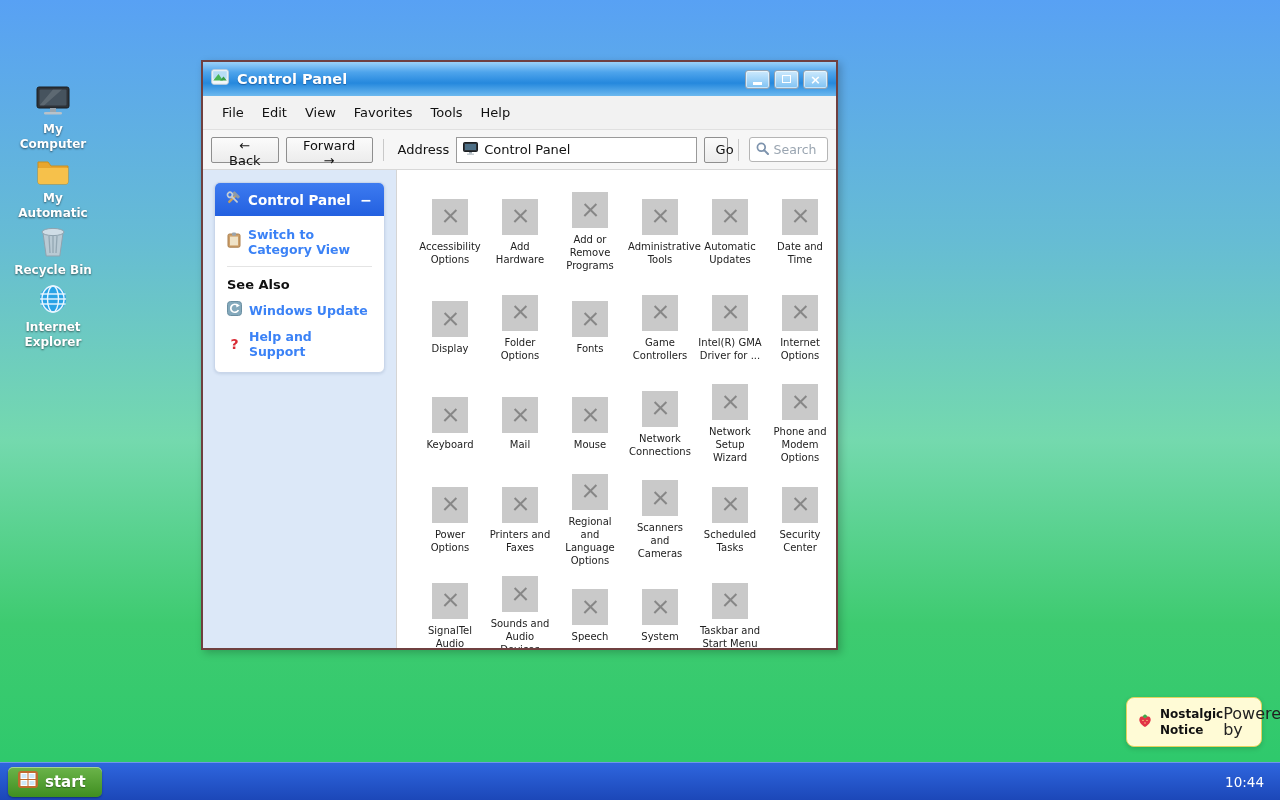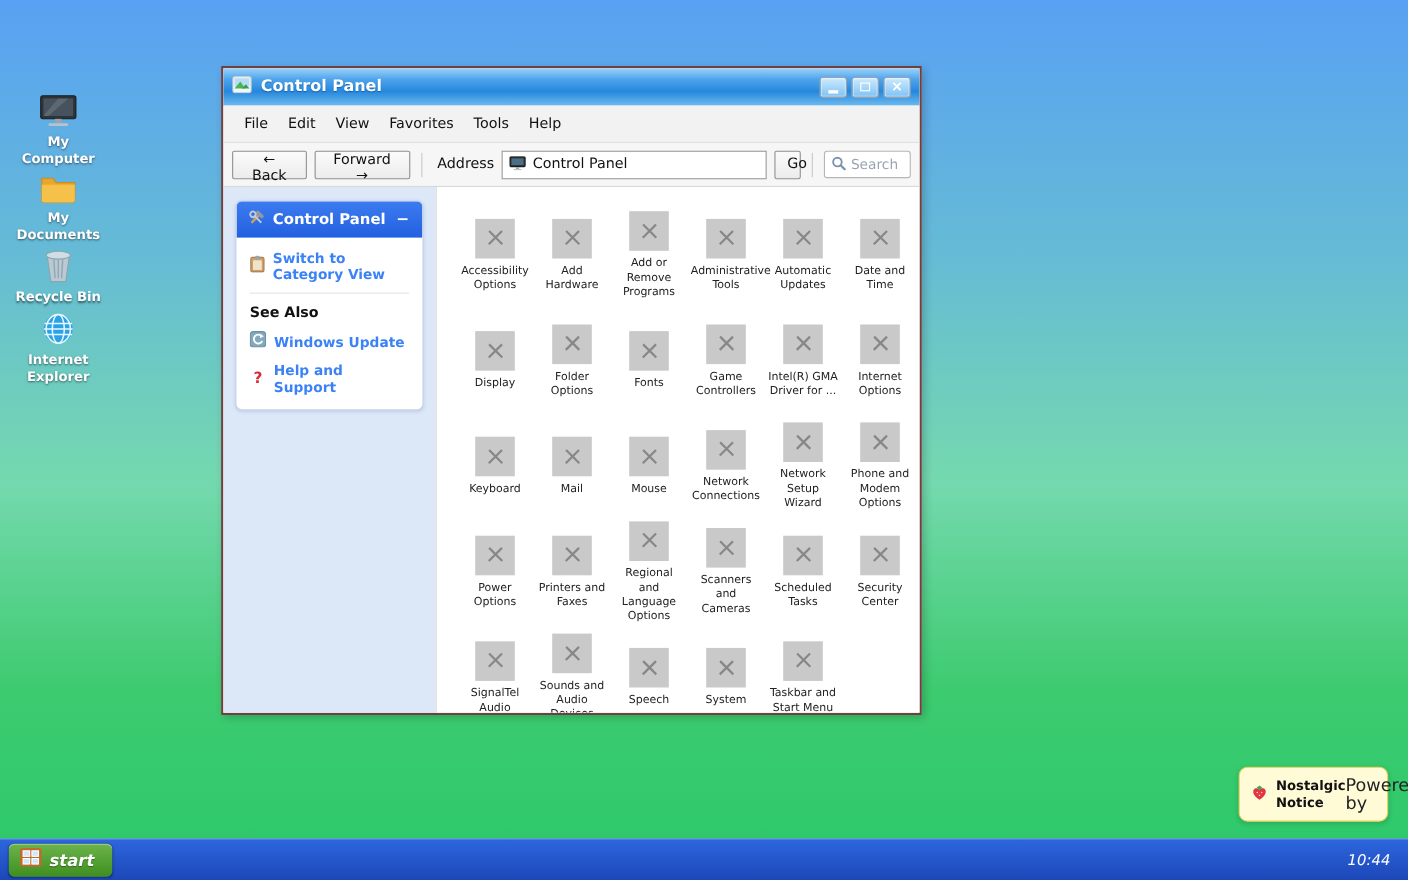--- a/index.html
+++ b/index.html
@@ -98,21 +98,21 @@
     padding:8px 10px; display:flex; align-items:center; gap:7px;
     box-shadow:0 2px 5px rgba(0,0,0,.15); }
   .notice .ntext { display:flex; flex-direction:row; line-height:16px; }
   .notice .ntitle { font-size:12px; font-weight:bold; color:#111; }
   .notice .nline { font-size:16px; color:#222; }
   .notice a { font-size:12px; color:#2f6bd8; text-decoration:none; cursor:pointer; }
 
   
   .taskbar { position:absolute; left:0; bottom:0; width:1280px; height:38px;
     background:linear-gradient(180deg,#2e66de,#1c47b8);
-    border-top:1px solid #6f95ea; display:flex; align-items:center;font-style:italic; }
+    border-top:1px solid #6f95ea; display:flex; align-items:center; }
   .startbtn { margin-left:8px; height:30px; border-radius:5px;
     background:linear-gradient(180deg,#6cb44a,#3f8e20);
     box-shadow:inset 0 1px 0 rgba(255,255,255,.4), 0 1px 2px rgba(0,0,0,.35);
     display:flex; align-items:center; gap:7px; padding:0 16px 0 10px;
     cursor:pointer; }
   .startbtn .stext { color:#fff; font-weight:bold; font-size:15px;
     text-shadow:0 1px 1px rgba(0,0,0,.35); }
   .clock { margin-left:auto; margin-right:16px; color:#fff; font-size:13.5px; }
 </style>
 </head>
@@ -133,21 +133,21 @@
       </span>
       <span class="dlabel">My Computer</span>
     </div>
     <div class="dicon">
       <span>
         <svg width="34" height="27" viewBox="0 0 34 27">
           <path d="M2 4 h10 l3 4 h17 v16 a2 2 0 0 1 -2 2 H4 a2 2 0 0 1 -2 -2 z" fill="#e8a62e" stroke="#c98f1e"></path>
           <path d="M2 10 h30 v14 a2 2 0 0 1 -2 2 H4 a2 2 0 0 1 -2 -2 z" fill="#f6c14b"></path>
         </svg>
       </span>
-      <span class="dlabel">My Documents</span>
+      <span class="dlabel">My Automatic</span>
     </div>
     <div class="dicon">
       <span>
         <svg width="28" height="30" viewBox="0 0 28 30">
           <path d="M4 6 L7.2 29 H20.8 L24 6 Z" fill="#b9cad4" stroke="#8fa3af"></path>
           <path d="M10 9 L11 26 M14 9 L14 26 M18 9 L17 26" stroke="#93a7b3" stroke-width="1.3" fill="none"></path>
           <ellipse cx="14" cy="5" rx="11" ry="3.6" fill="#cfdde6" stroke="#8fa3af"></ellipse>
         </svg>
       </span>
       <span class="dlabel">Recycle Bin</span>

